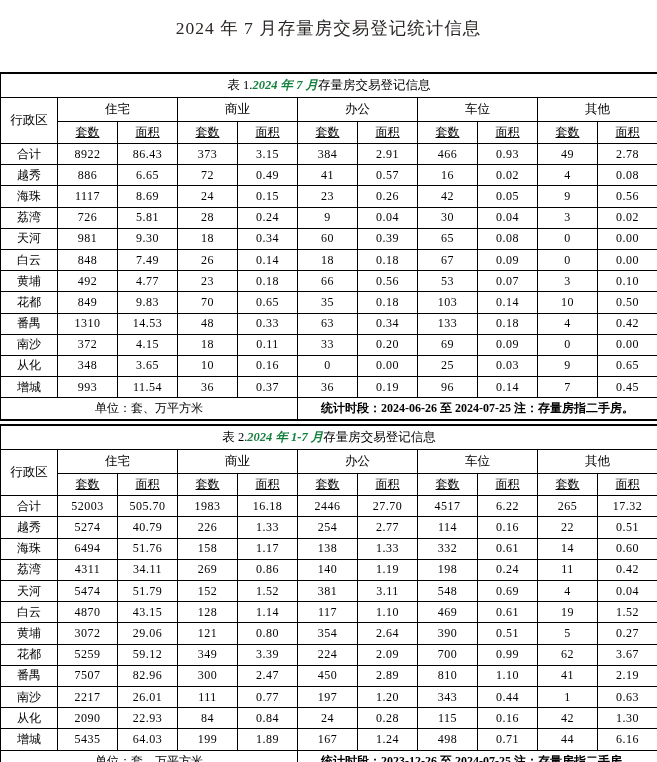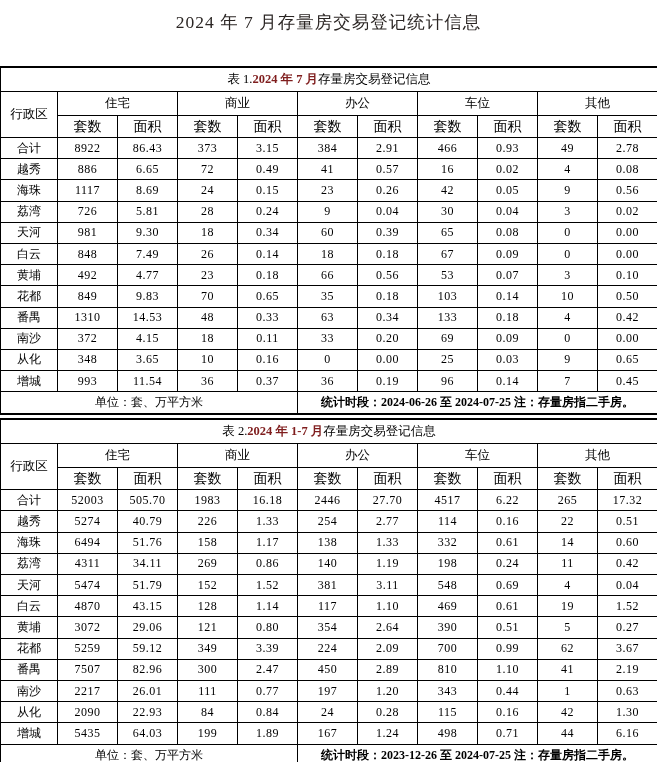--- a/index.html
+++ b/index.html
@@ -2,41 +2,41 @@
 <html><head>
 <meta charset="utf-8">
 <style>
   html,body{margin:0;padding:0;background:#ffffff;}
   .page{
     width:657px;height:762px;margin:0 auto;background:#fff;
     font-family:"Liberation Serif","DejaVu Serif",serif;
     color:#000;box-sizing:border-box;overflow:hidden;
   }
   .doc-title{
-    margin:0;padding-top:10px;height:26px;
+    margin:0;padding-top:16px;height:26px;
     text-align:center;font-size:17.5px;font-weight:400;
     letter-spacing:1px;color:#2b2624;
   }
   .title-gap{height:30px;}
   table.stats{
     width:657px;table-layout:fixed;border-collapse:collapse;
     font-size:12px;
   }
   table.stats td{
     border:1px solid #000;text-align:center;vertical-align:middle;
     padding:0 1px;overflow:hidden;white-space:nowrap;
   }
   table.stats{border-top:2.5px solid #000;border-bottom:2.5px solid #000;}
   table.stats + table.stats{margin-top:3px;}
   td.caption-cell{
     height:23px;border-bottom:1px solid #000;font-size:12.5px;
   }
-  .caption-hl{color:#7f1d1d;font-weight:bold;}
+  .caption-hl{color:#15803d;font-weight:bold;font-style:italic;}
   tr.group-row td{height:23px;font-size:12.5px;}
-  tr.sub-row td{height:21px;font-size:14px;}
+  tr.sub-row td{height:21px;font-size:12px;text-decoration:underline;}
   tr.data-row td{height:20.2px;font-size:12px;letter-spacing:0.5px;}
   tr.data-row td.district-cell{letter-spacing:0;}
   tr.footer-row td{height:21px;font-size:12px;}
   td.footer-left{
     text-align:left;padding-left:6px;border-right:none;
   }
   td.footer-right{
     text-align:right;padding-right:4px;border-left:none;font-size:11.5px;font-weight:bold;
   }
 </style>

